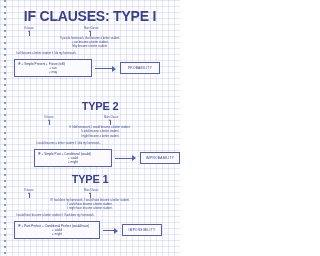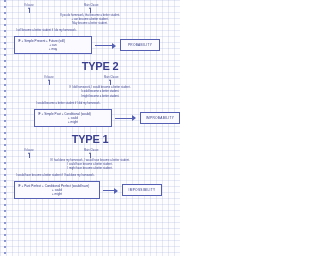--- a/index.html
+++ b/index.html
@@ -181,20 +181,21 @@
 </style>
 </head>
 <body>
 
 <div id="sheet"></div>
 <div id="margin-dots"></div>
 
 <div id="content">
 
   <div class="section">
+    <div class="title-main">IF CLAUSES: TYPE I</div>
 
     <div class="clause-labels">
       <div class="clause-label ifc">If clause</div>
       <div class="clause-label mainc">Main Clause</div>
       <div class="tick ifc"></div>
       <div class="tick mainc"></div>
     </div>
 
     <div class="examples">
       <div class="ex first">If you do homework, that become a better student.</div>
@@ -213,21 +214,21 @@
       <div class="arrow">
         <div class="shaft"></div>
           <div class="head"></div>
       </div>
       <div class="meaning-box">
         <div class="meaning-text">PROBABILITY</div>
       </div>
     </div>
   </div>
 
-  <div class="section" style="margin-top:7px;padding-left:20px;">
+  <div class="section" style="margin-top:24px;padding-left:20px;">
     <div class="title-sub">TYPE 2</div>
 
     <div class="clause-labels">
       <div class="clause-label ifc">If clause</div>
       <div class="clause-label mainc">Main Clause</div>
       <div class="tick ifc"></div>
       <div class="tick mainc"></div>
     </div>
 
     <div class="examples">

